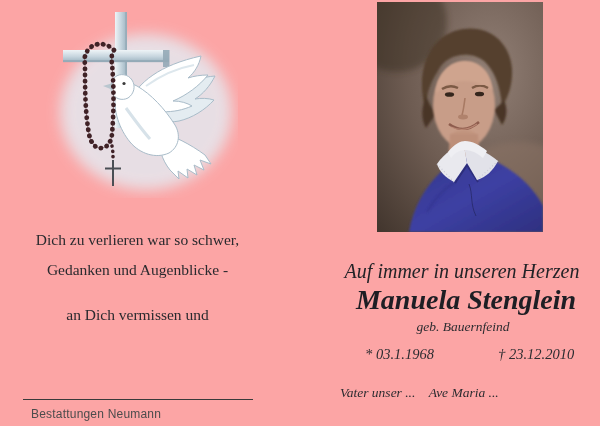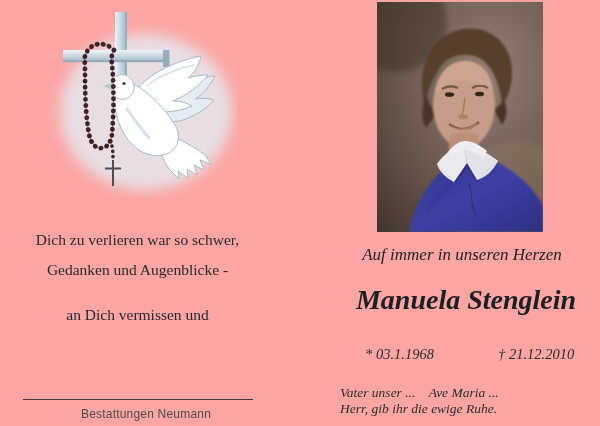--- a/index.html
+++ b/index.html
@@ -18,29 +18,29 @@
     text-align:center;font-size:15.5px;line-height:17.5px;color:#2a2a2e;
   }
   .poem .stanza1{margin-bottom:12px;}
   .poem .stanza2{margin-bottom:28px;text-align:center;}
   .signature-line{
     position:absolute;left:23px;top:399px;width:230px;height:0;
     border-top:1.2px solid #3a3a3a;
   }
   .funeral-home{
     position:absolute;left:31px;top:407px;width:230px;
-    text-align:center;
+    text-align:left;
     font-family:"Liberation Sans", sans-serif;
     font-size:12px;color:#4c4c4c;letter-spacing:.2px;
   }
   
   .photo{position:absolute;left:377px;top:2px;width:166px;height:230px;}
   .dedication{
-    position:absolute;left:330px;top:245px;width:264px;
-    text-align:center;font-style:italic;font-size:17px;color:#232327;
+    position:absolute;left:330px;top:260px;width:264px;
+    text-align:center;font-style:italic;font-size:20px;color:#232327;
   }
   .deceased-name{
     position:absolute;left:330px;top:284px;width:272px;
     text-align:center;font-style:italic;font-weight:bold;
     font-size:28px;color:#1e1e24;white-space:nowrap;
   }
   .maiden-name{
     position:absolute;left:330px;top:319px;width:266px;
     text-align:center;font-style:italic;font-size:13.5px;color:#2c2c30;
   }
@@ -196,20 +196,20 @@
         <path d="M60 162 C68 150 79 144 87 144 L90 161 L77 180 C69 176 62 169 60 162 Z" fill="#e9e9ee" filter="url(#f05)"></path>
         <path d="M87 144 C97 144 110 150 121 159 C116 169 109 175 100 178 L90 161 Z" fill="#e2e2e9" filter="url(#f05)"></path>
         <path d="M71 150 C77 142 84 139 88 139 C95 139 103 143 110 149 L106 156 C99 150 93 148 88 148 C83 148 77 151 74 156 Z" fill="#efeff3" filter="url(#f05)"></path>
         <path d="M60 162 L77 180 M121 159 L100 178" stroke="#c9c9d4" stroke-width="1.2" stroke-dasharray="1 2.4" fill="none"></path>
       </g>
     </svg>
   </div>
 
   <div class="dedication">Auf immer in unseren Herzen</div>
   <div class="deceased-name">Manuela Stenglein</div>
+  <div class="maiden-name">geb. Bauernfeind</div>
   <div class="birth-date">* 03.1.1968</div>
-  <div class="death-date">† 21.12.2010</div>
+  <div class="death-date">† 23.12.2010</div>
   <div class="prayer">
     <div>Vater unser ...    Ave Maria ...</div>
-    <div>Herr, gib ihr die ewige Ruhe.</div>
   </div>
 
 </div>
 
 </body></html>

